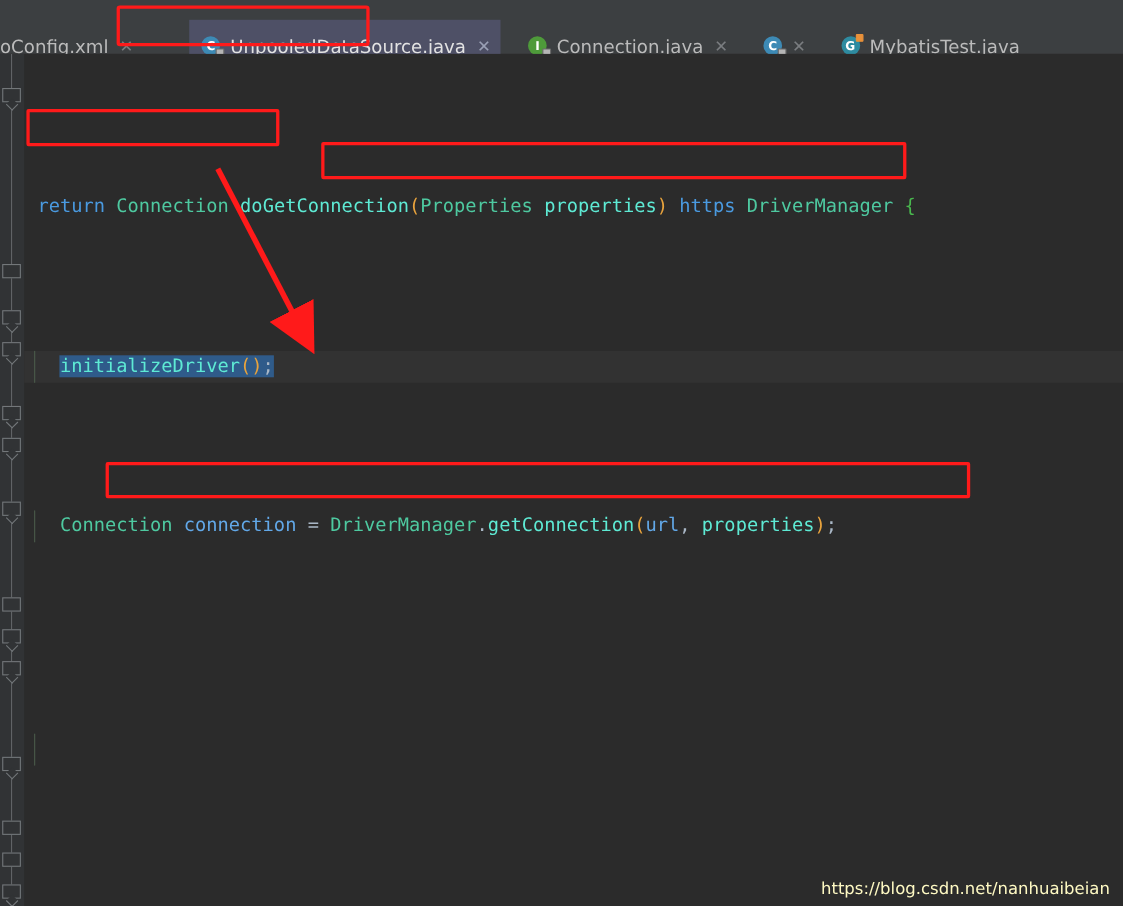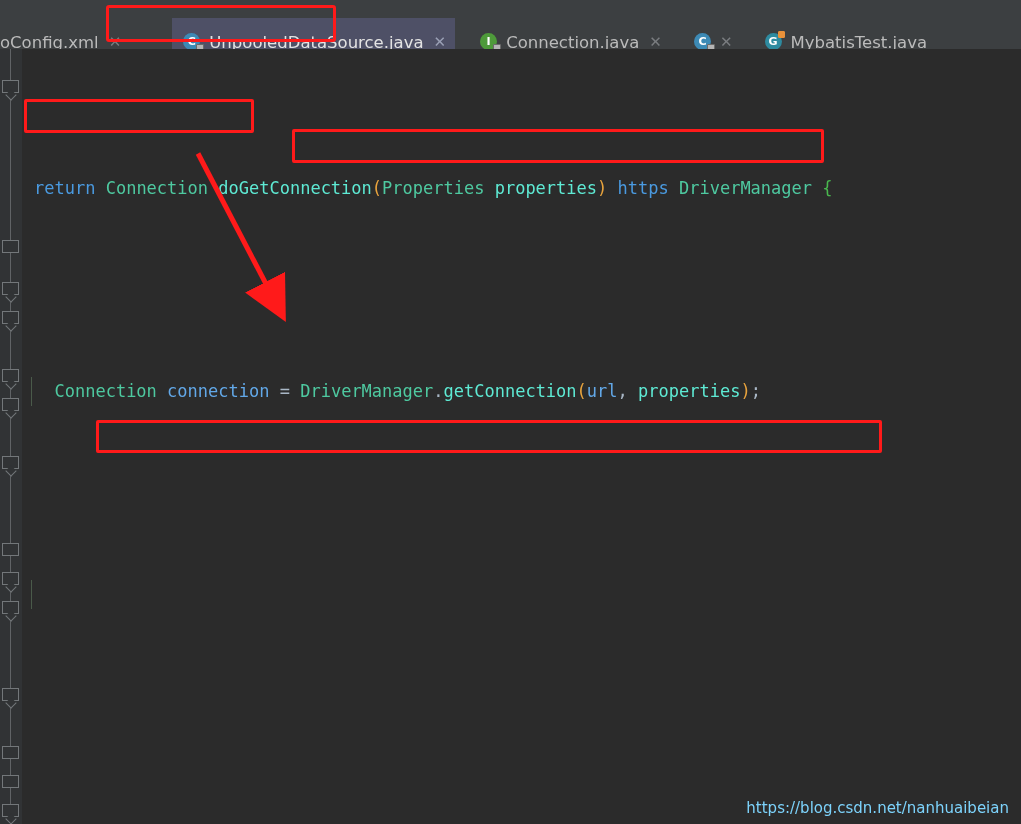--- a/index.html
+++ b/index.html
@@ -184,21 +184,21 @@
 
   
   #arrow { position: absolute; left: 0; top: 0; width: 1021px; height: 824px; pointer-events: none; }
 
   
   #watermark {
     position: absolute;
     right: 12px; bottom: 7px;
     font-family: "DejaVu Sans", sans-serif;
     font-size: 15px;
-    color: #7dd3fc;
+    color: #fef9c3;
   }
 </style>
 </head>
 <body>
 
 <div id="tabbar">
 
   <div class="tab" style="padding-left:0;">
     <span class="tab-label">oConfig.xml</span>
     <span class="tab-close">✕</span>
@@ -260,20 +260,21 @@
     <div class="fold" style="top:726px;"></div>
     <div class="fold down" style="top:755px;"></div>
   </div>
 
   <div id="code">
 
     
     <div class="row"><span class="txt"><span class="kw2">return</span> <span class="type">Connection</span> <span class="fnp">doGetConnection</span><span class="br1">(</span><span class="type">Properties</span> <span class="fnp">properties</span><span class="br1">)</span> <span class="kw2">https</span> <span class="type">DriverManager</span> <span class="br2">{</span></span></div>
 
     
+    <div class="row hl"><div class="iguide" style="left:9px;background:#4a5a4a;"></div><span class="txt">  <span class="sel"><span class="fnp">initializeDriver</span><span class="br1">()</span><span class="pun">;</span></span></span></div>
 
     
     <div class="row"><div class="iguide" style="left:9px;"></div><span class="txt">  <span class="type">Connection</span> <span class="var">connection</span> <span class="pun">=</span> <span class="type">DriverManager</span><span class="pun">.</span><span class="fnp">getConnection</span><span class="br1">(</span><span class="var">url</span><span class="pun">,</span> <span class="fnp">properties</span><span class="br1">)</span><span class="pun">;</span></span></div>
 
     
 
     
     <div class="row"><div class="iguide" style="left:9px;"></div></div>
 
     

